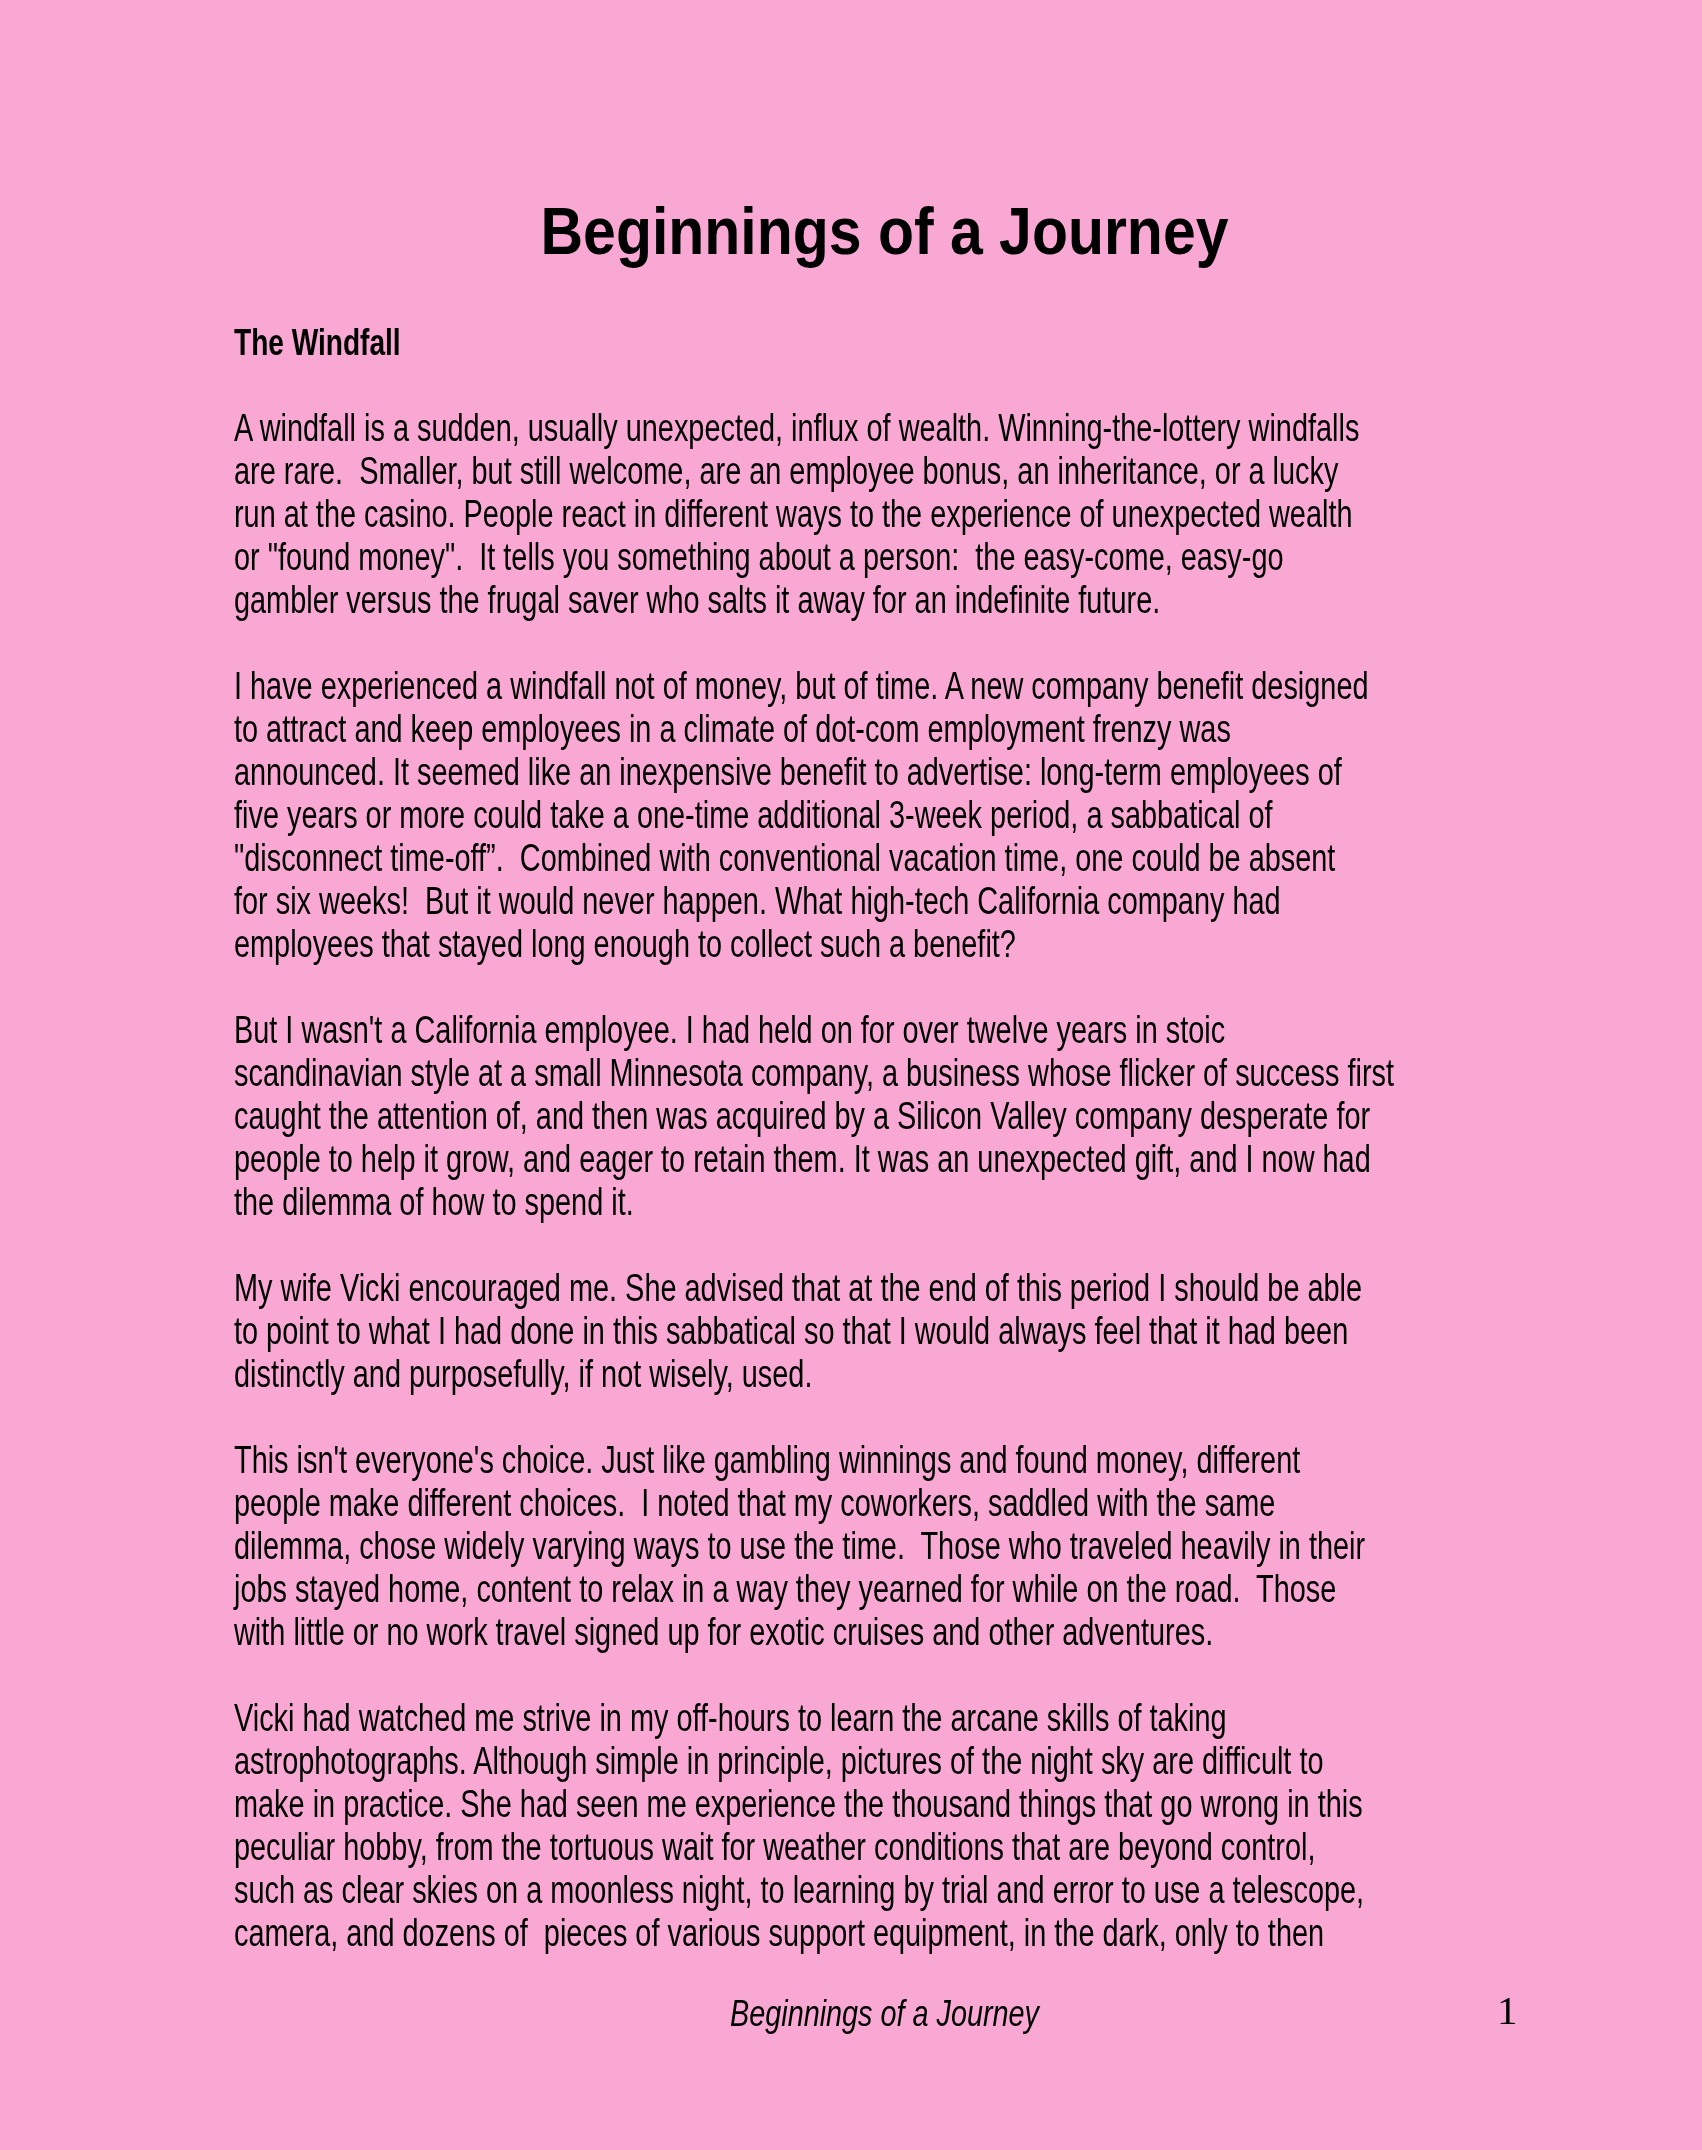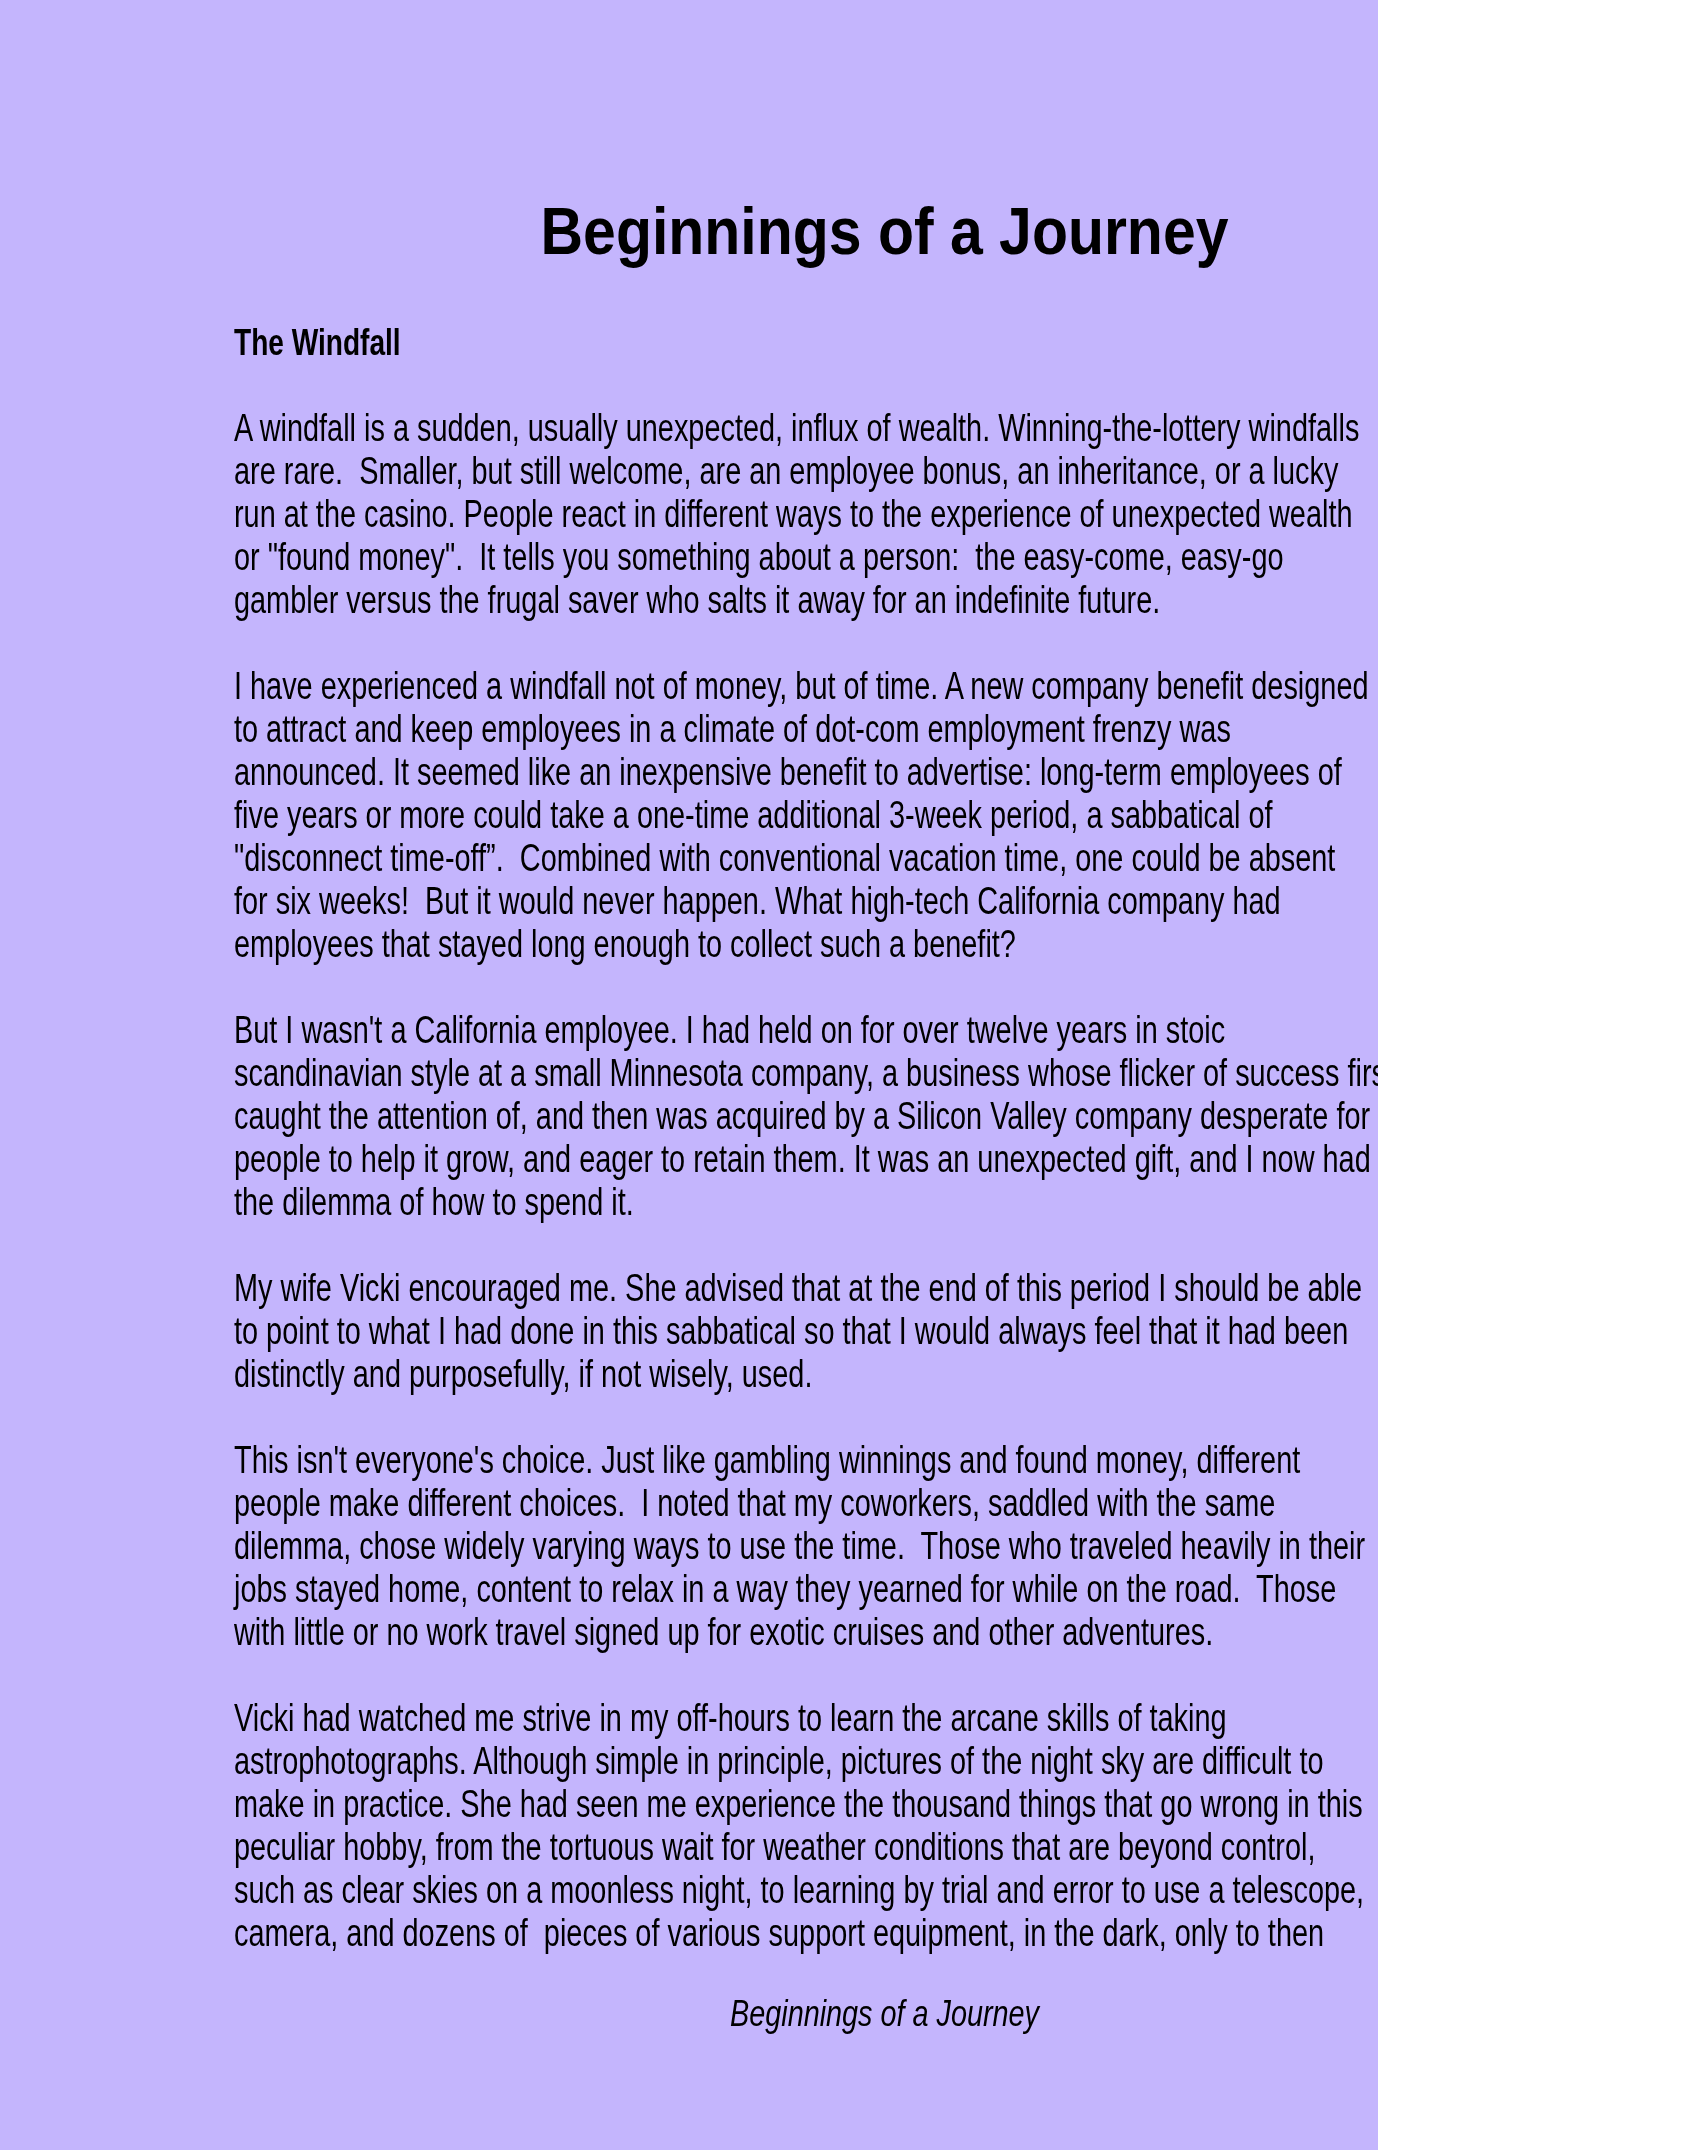--- a/index.html
+++ b/index.html
@@ -2,23 +2,23 @@
 <html style="font-size:11.2px"><head>
 <meta charset="utf-8">
 <style>
   html, body {
     margin: 0;
     padding: 0;
     background: #ffffff;
   }
   .page {
     position: relative;
-    width: 1378px;
+    width: 1702px;
     height: 2151px;
-    background: #c4b5fd;
+    background: #f9a8d4;
     color: #000000;
     font-family: "Liberation Sans", sans-serif;
     overflow: hidden;
   }
   .content {
     position: absolute;
     left: 234px;
     top: 196px;
     width: 1301px;
   }

